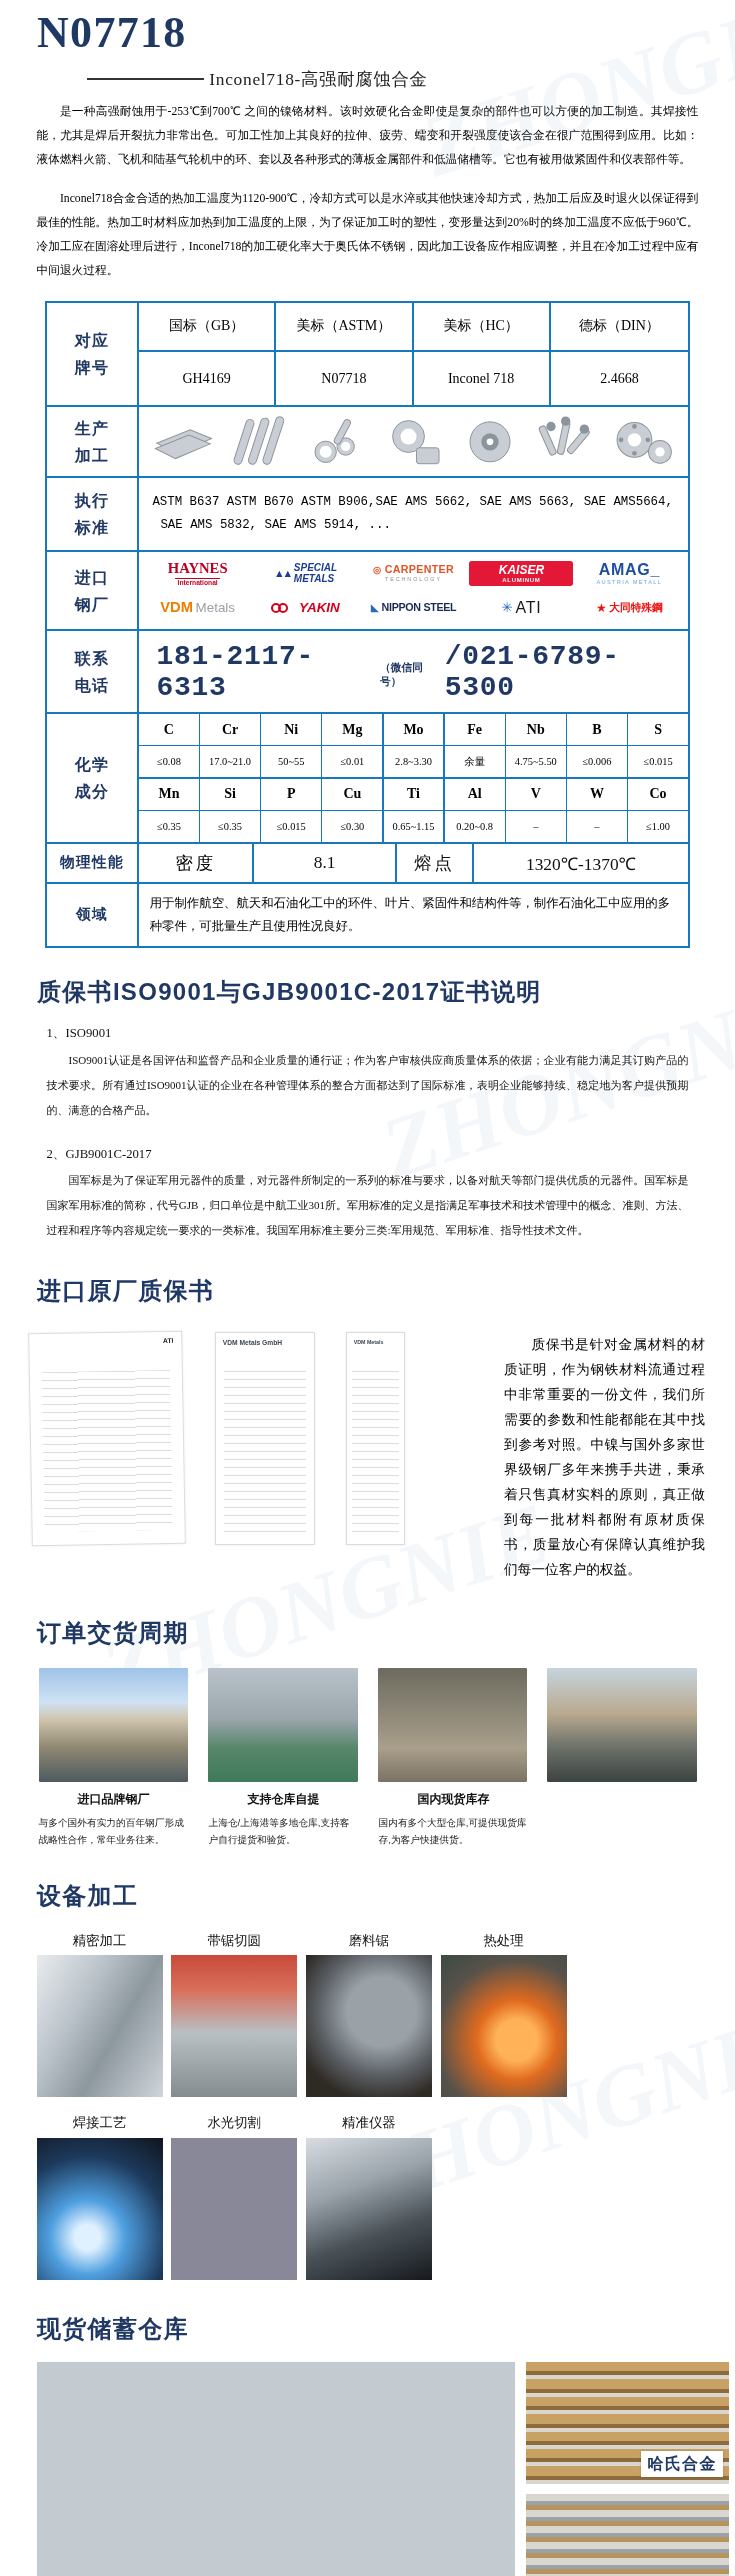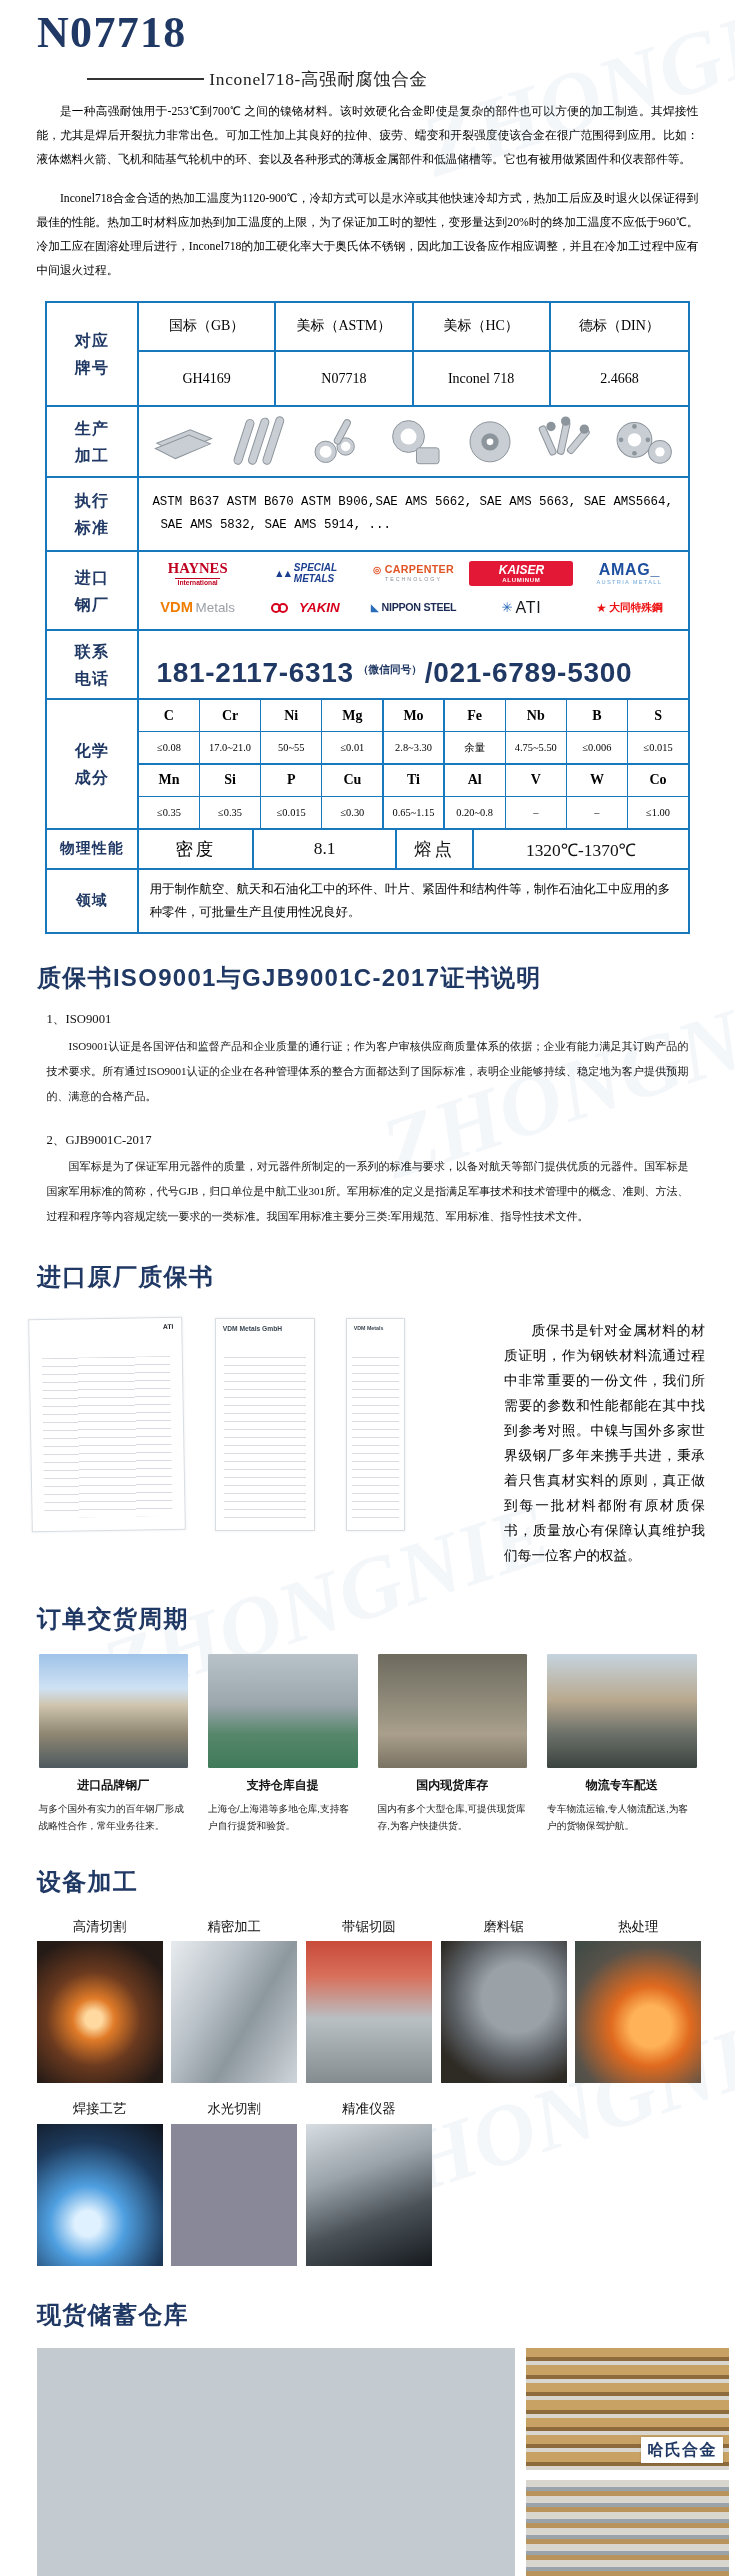--- a/index.html
+++ b/index.html
@@ -76,21 +76,21 @@
   .lg-nippon .tri { color:#2b6cb8; font-size:10.7px; }
   .lg-nippon .nm { color:#1a2a52; font-weight:bold; font-size:10.7px; letter-spacing:-0.3px; }
   .lg-ati { flex-direction:row; gap:2.7px; }
   .lg-ati .flake { color:#2b6cb8; font-size:13.4px; }
   .lg-ati .nm { color:#15191e; font-size:16px; letter-spacing:0.7px; }
   .lg-daido { flex-direction:row; gap:2.7px; }
   .lg-daido .star { color:#e11; font-size:12px; }
   .lg-daido .nm { color:#e11; font-weight:bold; font-size:10.7px; }
 
   
-  .phone { display:flex; padding:9.4px 6.7px 9.4px 17.4px; font-family:Liberation Sans, sans-serif; color:#203864; font-weight:bold;margin-top:16px; }
+  .phone { display:flex; align-items:center; padding:9.4px 6.7px 9.4px 17.4px; font-family:Liberation Mono, monospace; color:#203864; font-weight:bold; }
   .phone .big { font-size:28px; letter-spacing:0.7px; }
   .phone .note { font-size:10.7px; margin:6.7px 2.7px 0 4px; }
 
   
   .chem { display:grid; grid-template-columns:repeat(9,1fr); gap:1.3px; background:#1778be; }
   .chem > div { background:#fff; display:flex; align-items:center; justify-content:center; min-height:31px; }
   .chem .h { font-family:"Liberation Serif", serif; font-size:14px; font-weight:bold; color:#000; }
   .chem .v { font-family:"Liberation Serif", serif; font-size:10.4px; color:#000; }
 
   
@@ -456,32 +456,24 @@
       <div class="cd">与多个国外有实力的百年钢厂形成战略性合作，常年业务往来。</div>
     </div>
     <div class="cap">
       <div class="ct">支持仓库自提</div>
       <div class="cd">上海仓/上海港等多地仓库,支持客户自行提货和验货。</div>
     </div>
     <div class="cap">
       <div class="ct">国内现货库存</div>
       <div class="cd">国内有多个大型仓库,可提供现货库存,为客户快捷供货。</div>
     </div>
-    <div class="cap">
-      <div class="ct">物流专车配送</div>
-      <div class="cd">专车物流运输,专人物流配送,为客户的货物保驾护航。</div>
-    </div>
   </div>
 
   <h2 class="sec-h" style="margin-top:31px;">设备加工</h2>
   <div class="equip-row r1">
-    <div class="ecol">
-      <div class="el">高清切割</div>
-      <div class="ep e-plasma"></div>
-    </div>
     <div class="ecol">
       <div class="el">精密加工</div>
       <div class="ep e-precision"></div>
     </div>
     <div class="ecol">
       <div class="el">带锯切圆</div>
       <div class="ep e-bandsaw"></div>
     </div>
     <div class="ecol">
       <div class="el">磨料锯</div>

